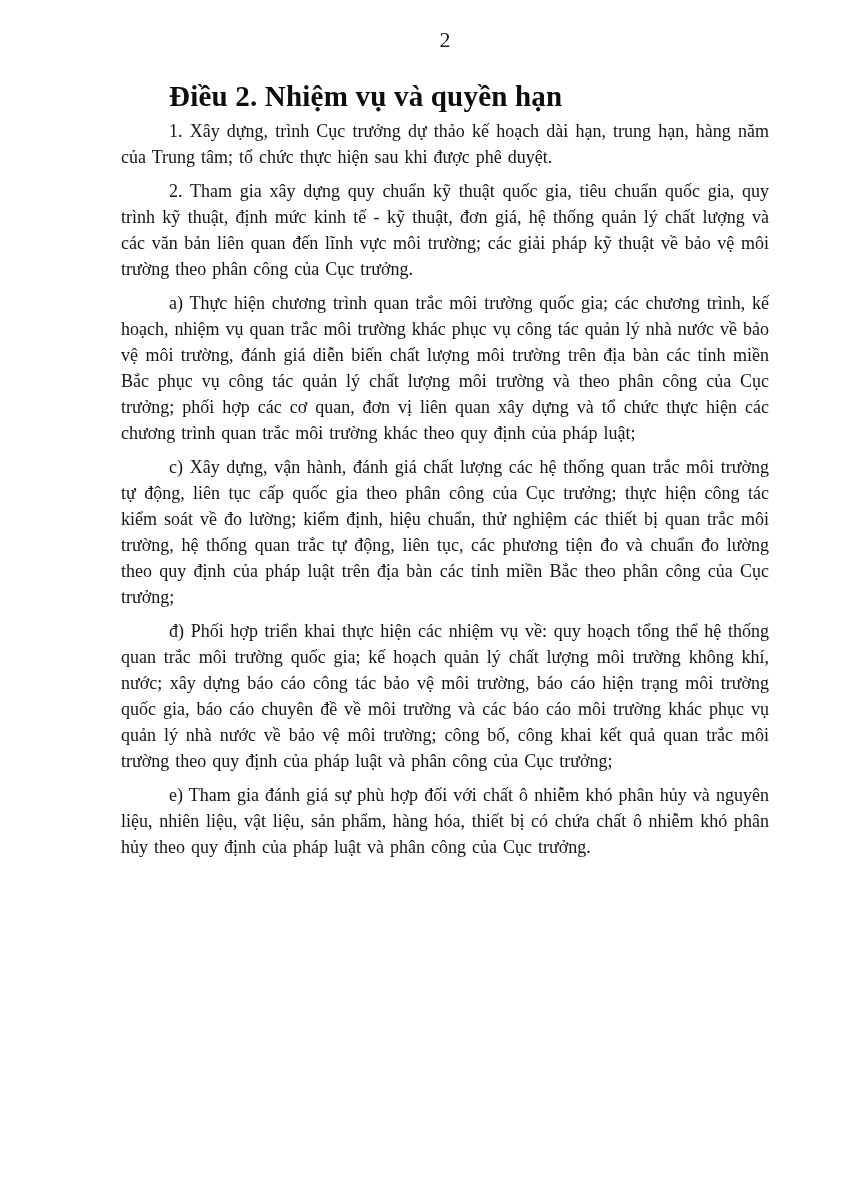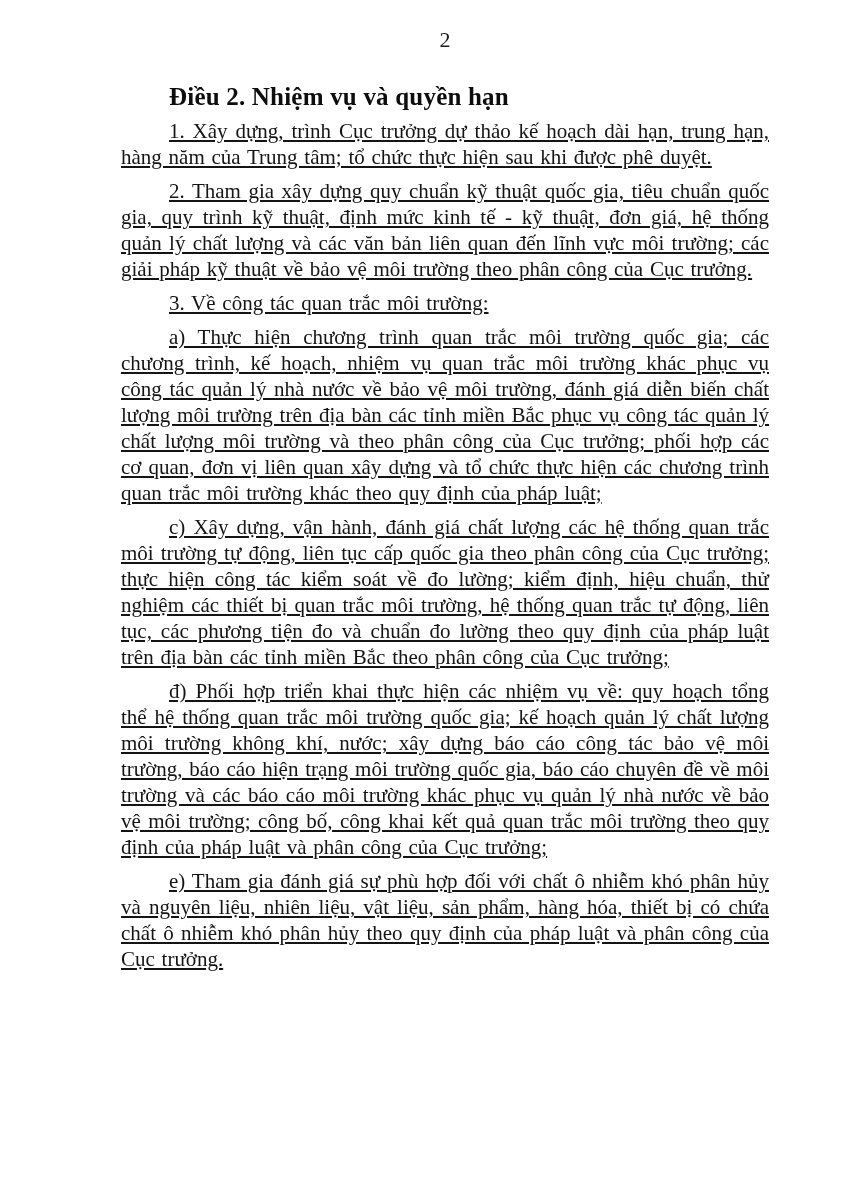--- a/index.html
+++ b/index.html
@@ -23,47 +23,45 @@
   }
   .page-number {
     text-align: center;
     font-size: 22px;
     line-height: 24px;
     color: #1a1a1a;
   }
   .doc-heading {
     margin-top: 31px;
     font-weight: bold;
-    font-size: 25px;
+    font-size: 29px;
     line-height: 27px;
     text-indent: 48px;
     color: #0d0d0d;
     letter-spacing: 0.2px;
   }
   .doc-paragraph {
     margin-top: 8px;
-    font-size: 21px;
+    font-size: 18px;
     line-height: 26px;
     text-align: justify;
     text-indent: 48px;
     color: #141414;
     word-spacing: 1.5px;
-    text-decoration: underline;
   }
 </style>
 </head>
 <body>
 
 <div class="page">
   <div class="text-block">
     <div class="page-number">2</div>
     <h1 class="doc-heading">Điều 2. Nhiệm vụ và quyền hạn</h1>
     <div id="paragraph-list">
         <p class="doc-paragraph">1. Xây dựng, trình Cục trưởng dự thảo kế hoạch dài hạn, trung hạn, hàng năm của Trung tâm; tổ chức thực hiện sau khi được phê duyệt.</p>
         <p class="doc-paragraph">2. Tham gia xây dựng quy chuẩn kỹ thuật quốc gia, tiêu chuẩn quốc gia, quy trình kỹ thuật, định mức kinh tế - kỹ thuật, đơn giá, hệ thống quản lý chất lượng và các văn bản liên quan đến lĩnh vực môi trường; các giải pháp kỹ thuật về bảo vệ môi trường theo phân công của Cục trưởng.</p>
-        <p class="doc-paragraph">3. Về công tác quan trắc môi trường:</p>
         <p class="doc-paragraph">a) Thực hiện chương trình quan trắc môi trường quốc gia; các chương trình, kế hoạch, nhiệm vụ quan trắc môi trường khác phục vụ công tác quản lý nhà nước về bảo vệ môi trường, đánh giá diễn biến chất lượng môi trường trên địa bàn các tỉnh miền Bắc phục vụ công tác quản lý chất lượng môi trường và theo phân công của Cục trưởng; phối hợp các cơ quan, đơn vị liên quan xây dựng và tổ chức thực hiện các chương trình quan trắc môi trường khác theo quy định của pháp luật;</p>
         <p class="doc-paragraph">c) Xây dựng, vận hành, đánh giá chất lượng các hệ thống quan trắc môi trường tự động, liên tục cấp quốc gia theo phân công của Cục trưởng; thực hiện công tác kiểm soát về đo lường; kiểm định, hiệu chuẩn, thử nghiệm các thiết bị quan trắc môi trường, hệ thống quan trắc tự động, liên tục, các phương tiện đo và chuẩn đo lường theo quy định của pháp luật trên địa bàn các tỉnh miền Bắc theo phân công của Cục trưởng;</p>
         <p class="doc-paragraph">đ) Phối hợp triển khai thực hiện các nhiệm vụ về: quy hoạch tổng thể hệ thống quan trắc môi trường quốc gia; kế hoạch quản lý chất lượng môi trường không khí, nước; xây dựng báo cáo công tác bảo vệ môi trường, báo cáo hiện trạng môi trường quốc gia, báo cáo chuyên đề về môi trường và các báo cáo môi trường khác phục vụ quản lý nhà nước về bảo vệ môi trường; công bố, công khai kết quả quan trắc môi trường theo quy định của pháp luật và phân công của Cục trưởng;</p>
         <p class="doc-paragraph">e) Tham gia đánh giá sự phù hợp đối với chất ô nhiễm khó phân hủy và nguyên liệu, nhiên liệu, vật liệu, sản phẩm, hàng hóa, thiết bị có chứa chất ô nhiễm khó phân hủy theo quy định của pháp luật và phân công của Cục trưởng.</p>
       </div>
   </div>
 </div>
 
 </body></html>

